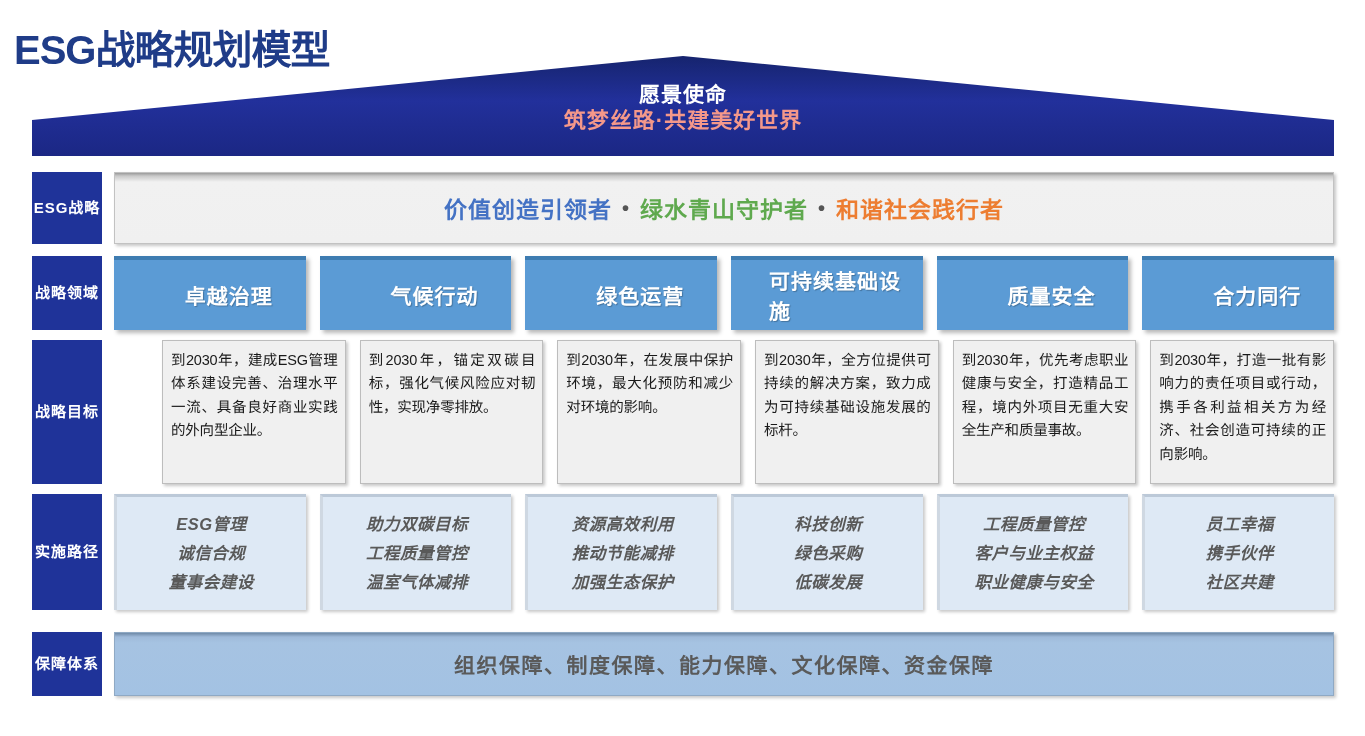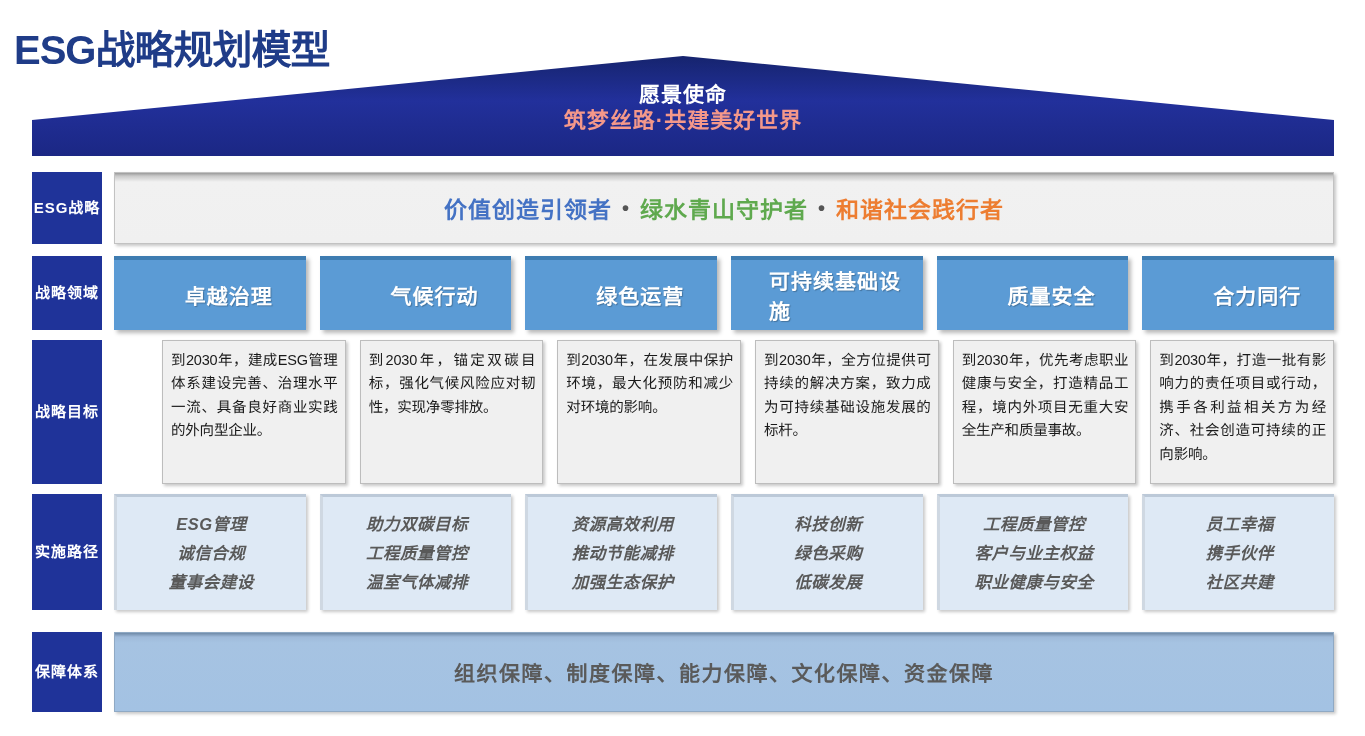--- a/index.html
+++ b/index.html
@@ -155,21 +155,21 @@
     gap: 4px;
     color: #595959;
     font-size: 16.5px;
     font-weight: bold;
     letter-spacing: 0.5px;
     font-style: italic;
   }
   .path-card .path-line { line-height: 1.5; }
 
   
-  #row-guard { top: 632px; height: 80px; }
+  #row-guard { top: 632px; height: 64px; }
   #guard-banner {
     flex: 1 1 auto;
     background: linear-gradient(to bottom, #6f8aa8 0px, #9fbada 4px, #A6C3E2 10px, #A3C2E3 100%);
     border: 1px solid #8fa9c4;
     box-shadow: 2px 2px 3px rgba(0,0,0,0.22);
     display: flex;
     align-items: center;
     justify-content: center;
     color: #5a5a5a;
     font-size: 21px;

